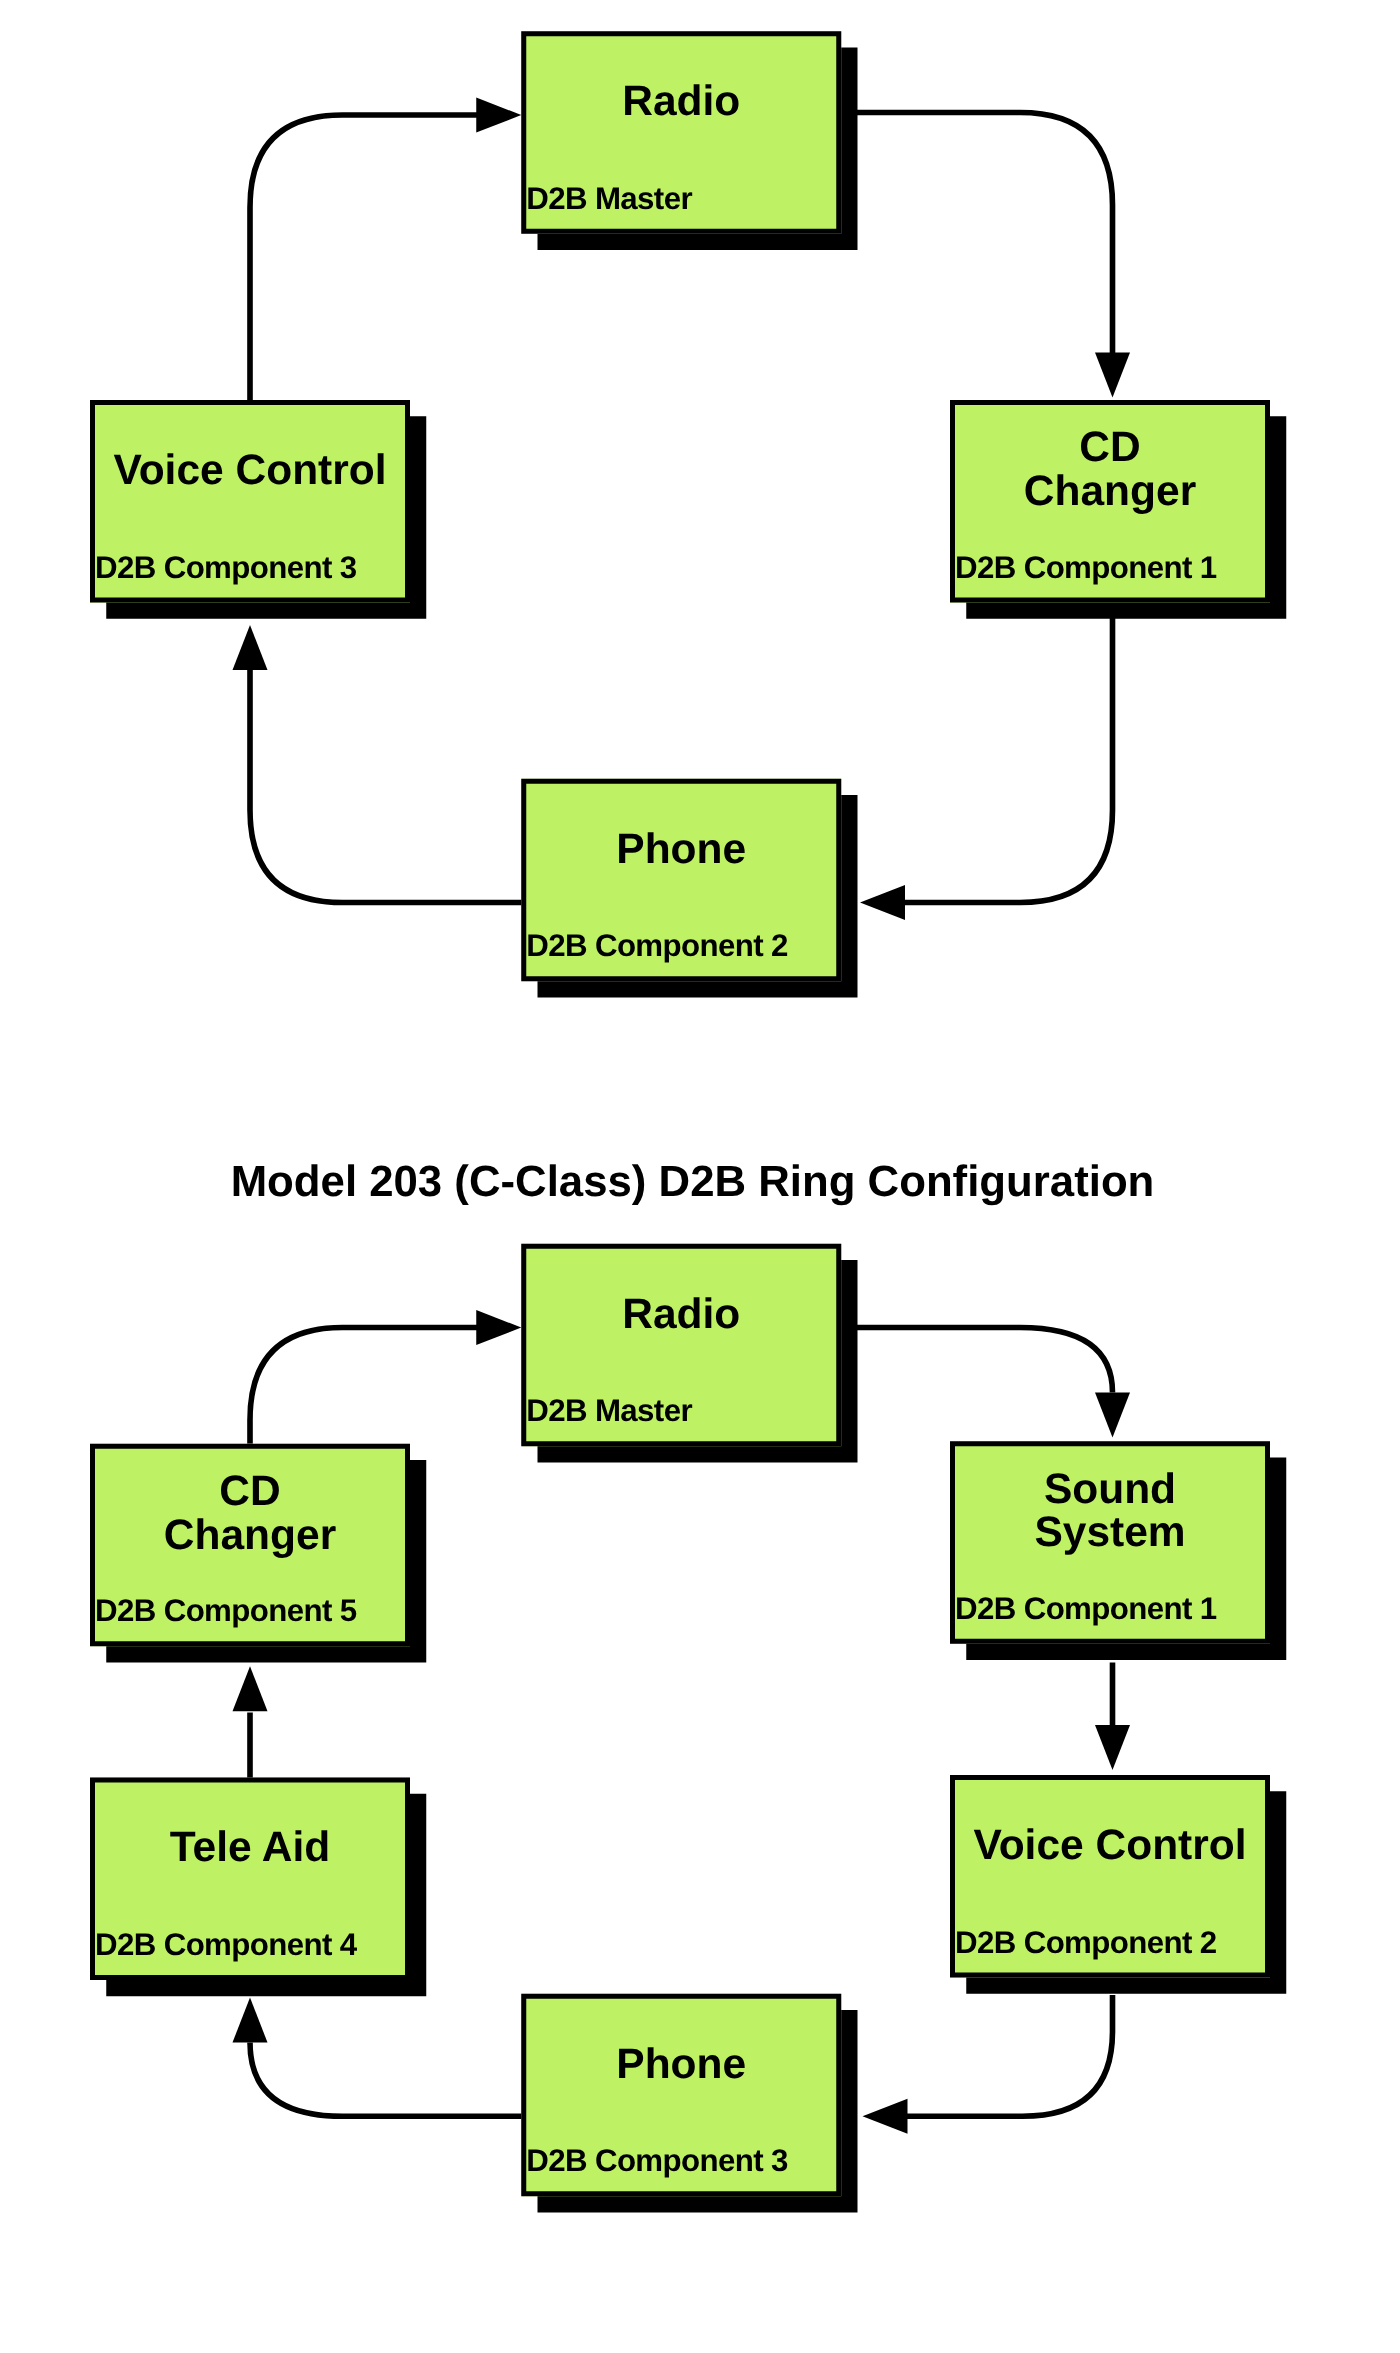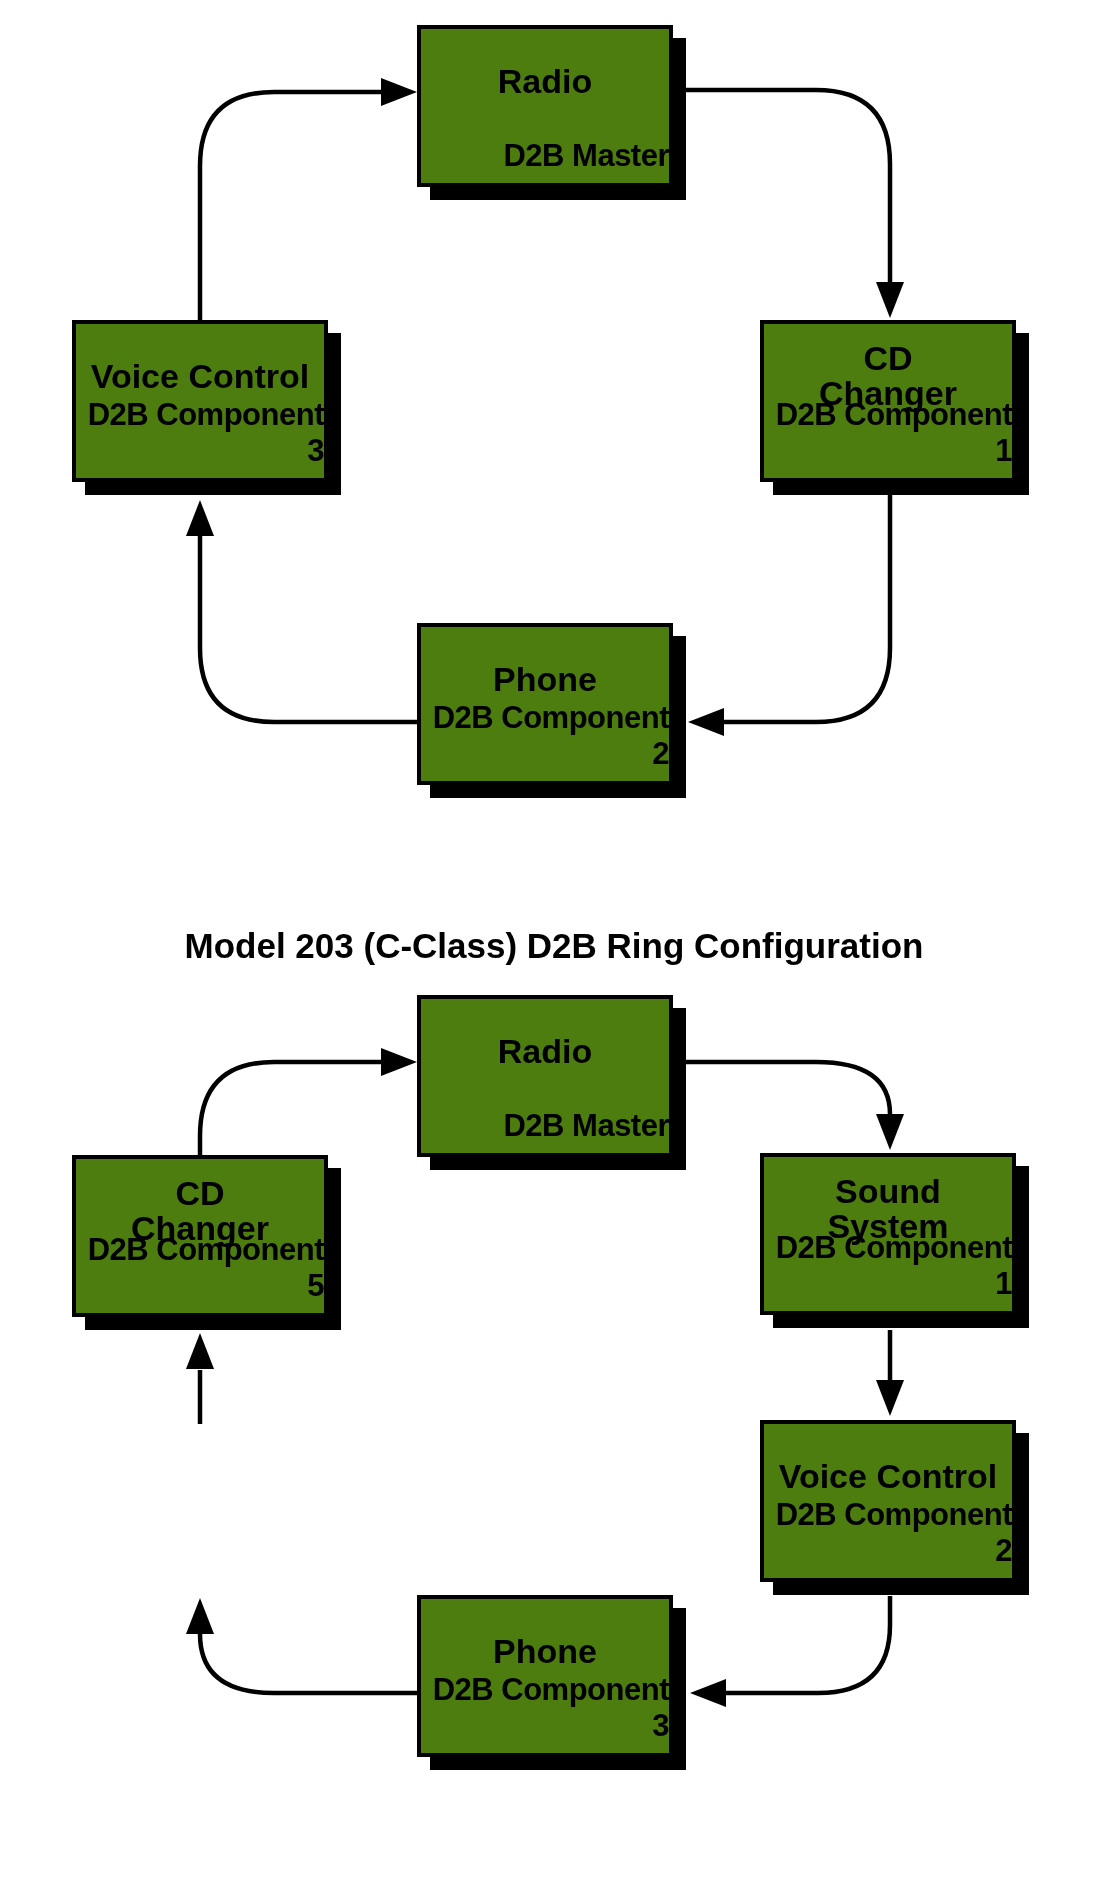--- a/index.html
+++ b/index.html
@@ -30,21 +30,21 @@
   }
   .wires polygon {
     fill: #000000;
     stroke: none;
   }
   .node {
     position: absolute;
     width: 256px;
     height: 162px;
     box-sizing: border-box;
-    background: #4d7c0f;
+    background: #bef264;
     border: 4px solid #000000;
     box-shadow: 13px 13px 0 0 #000000;
   }
   .node-title {
     position: absolute;
     left: 0;
     right: 0;
     top: 0;
     bottom: 50px;
     display: flex;
@@ -54,22 +54,22 @@
     font-weight: 700;
     line-height: 1.02;
     text-align: center;
     white-space: pre-line;
   }
   .node-sub {
     position: absolute;
     left: 0;
     right: 0;
     bottom: 9px;
-    text-align: right;
-    font-size: 31px;
+    text-align: left;
+    font-size: 25px;
     font-weight: 700;
     letter-spacing: -0.5px;
   }
   .figure-title {
     position: absolute;
     top: 926px;
     left: 0;
     width: 1108px;
     text-align: center;
     font-size: 35px;
@@ -168,19 +168,23 @@
     <div class="node-sub">D2B Component 1</div>
   </div>
   <div class="node d2-voice-control">
     <div class="node-title">Voice Control</div>
     <div class="node-sub">D2B Component 2</div>
   </div>
   <div class="node d2-phone">
     <div class="node-title">Phone</div>
     <div class="node-sub">D2B Component 3</div>
   </div>
+  <div class="node d2-tele-aid">
+    <div class="node-title">Tele Aid</div>
+    <div class="node-sub">D2B Component 4</div>
+  </div>
   <div class="node d2-cd-changer">
     <div class="node-title">CD
 Changer</div>
     <div class="node-sub">D2B Component 5</div>
   </div>
 
 </div>
 
 </body></html>

